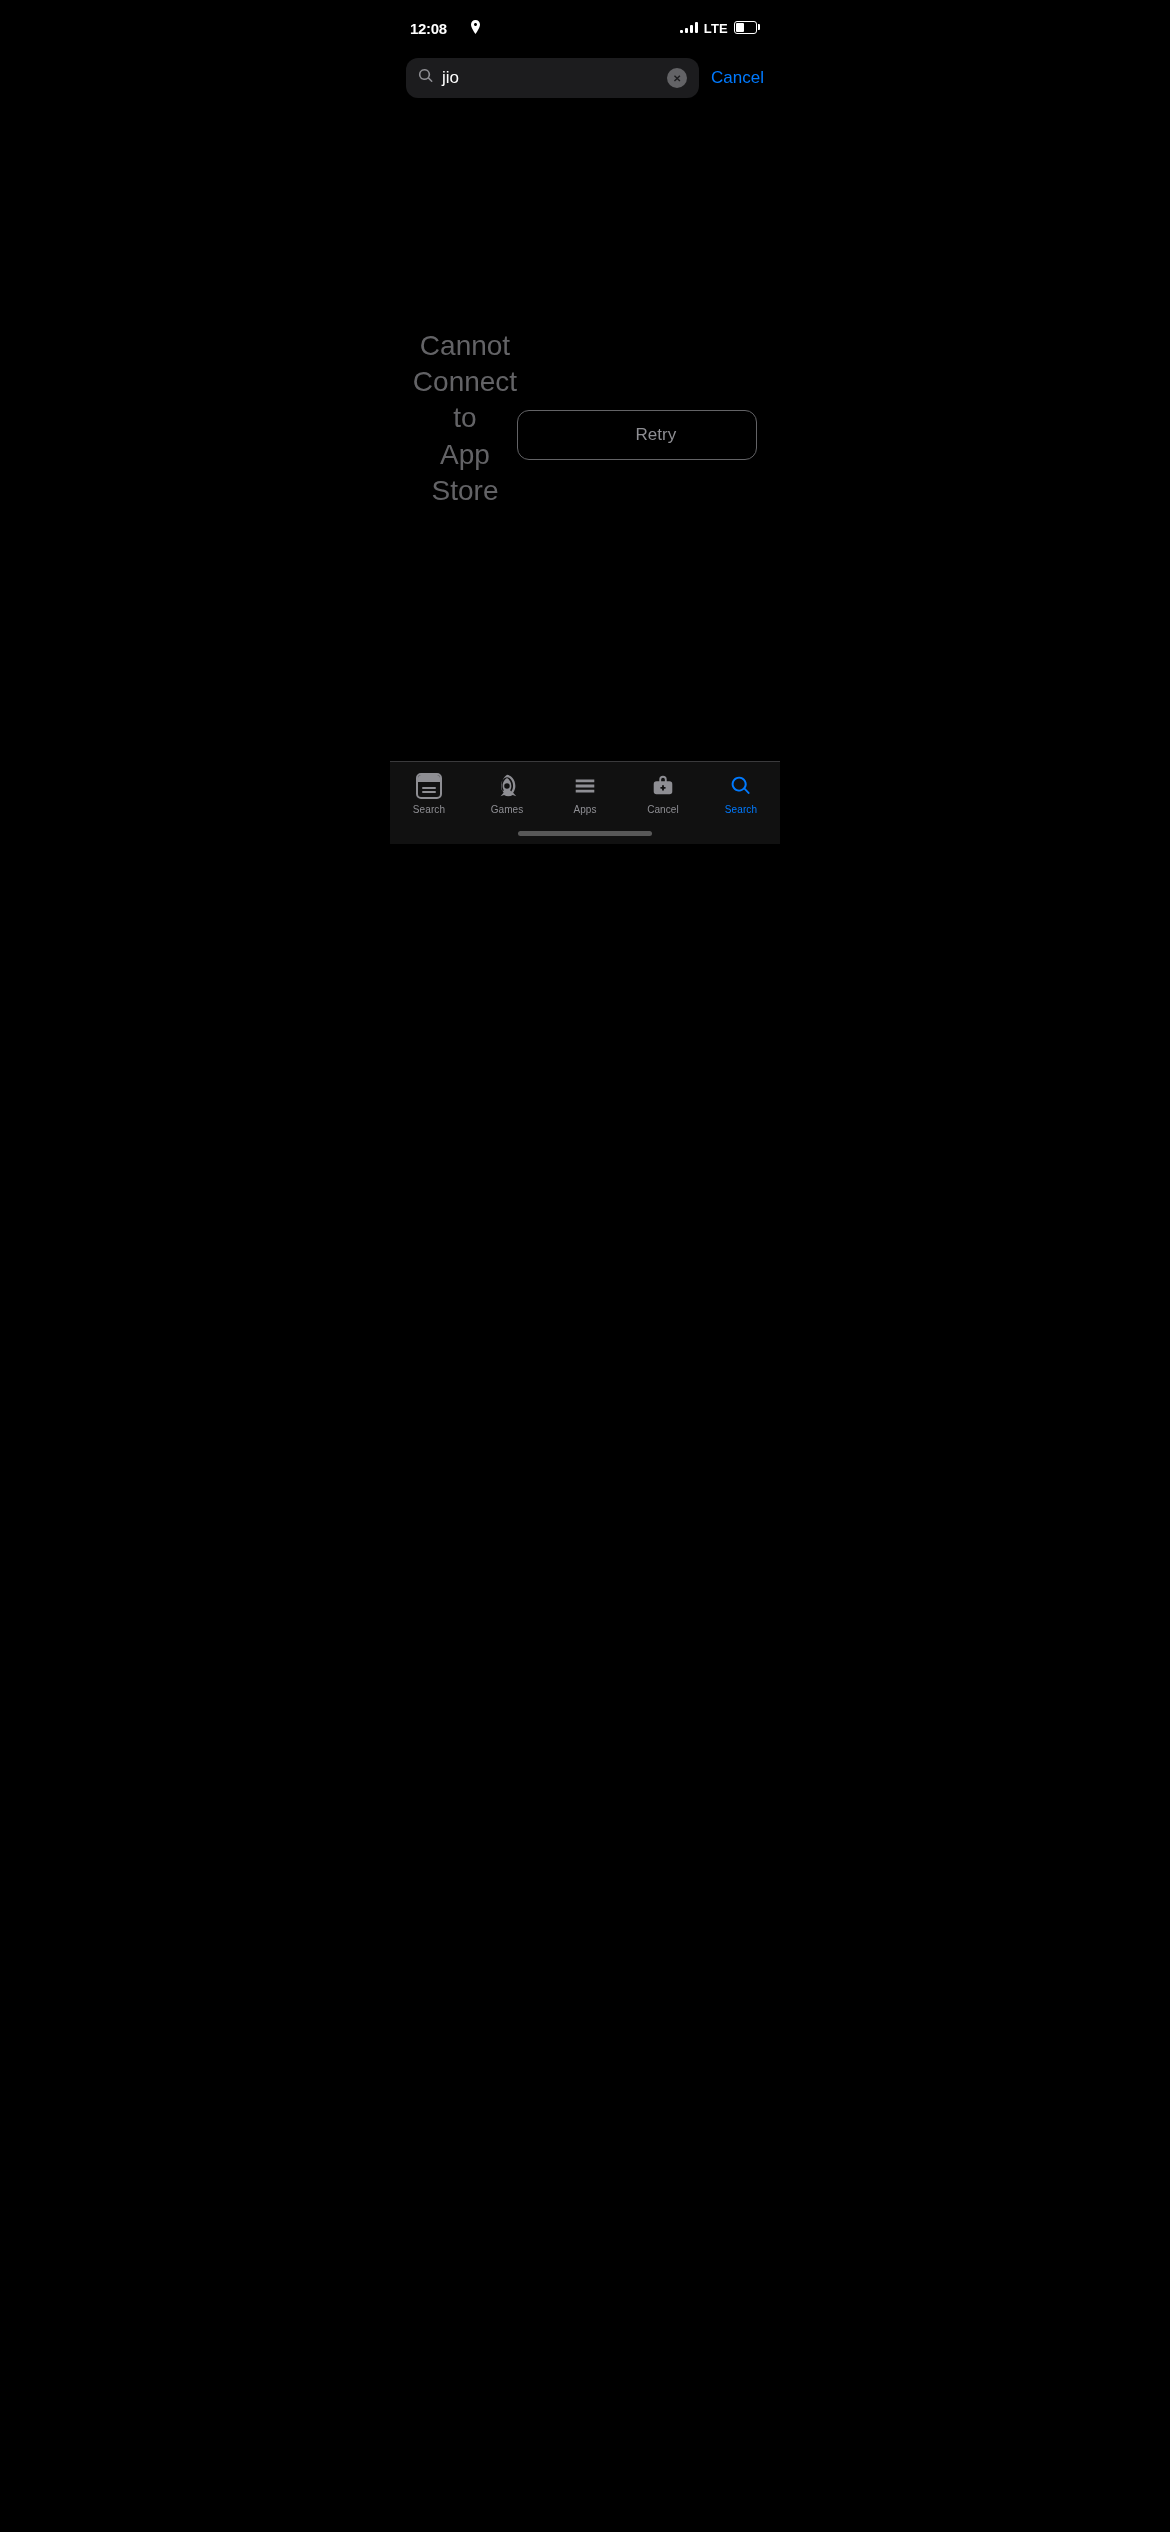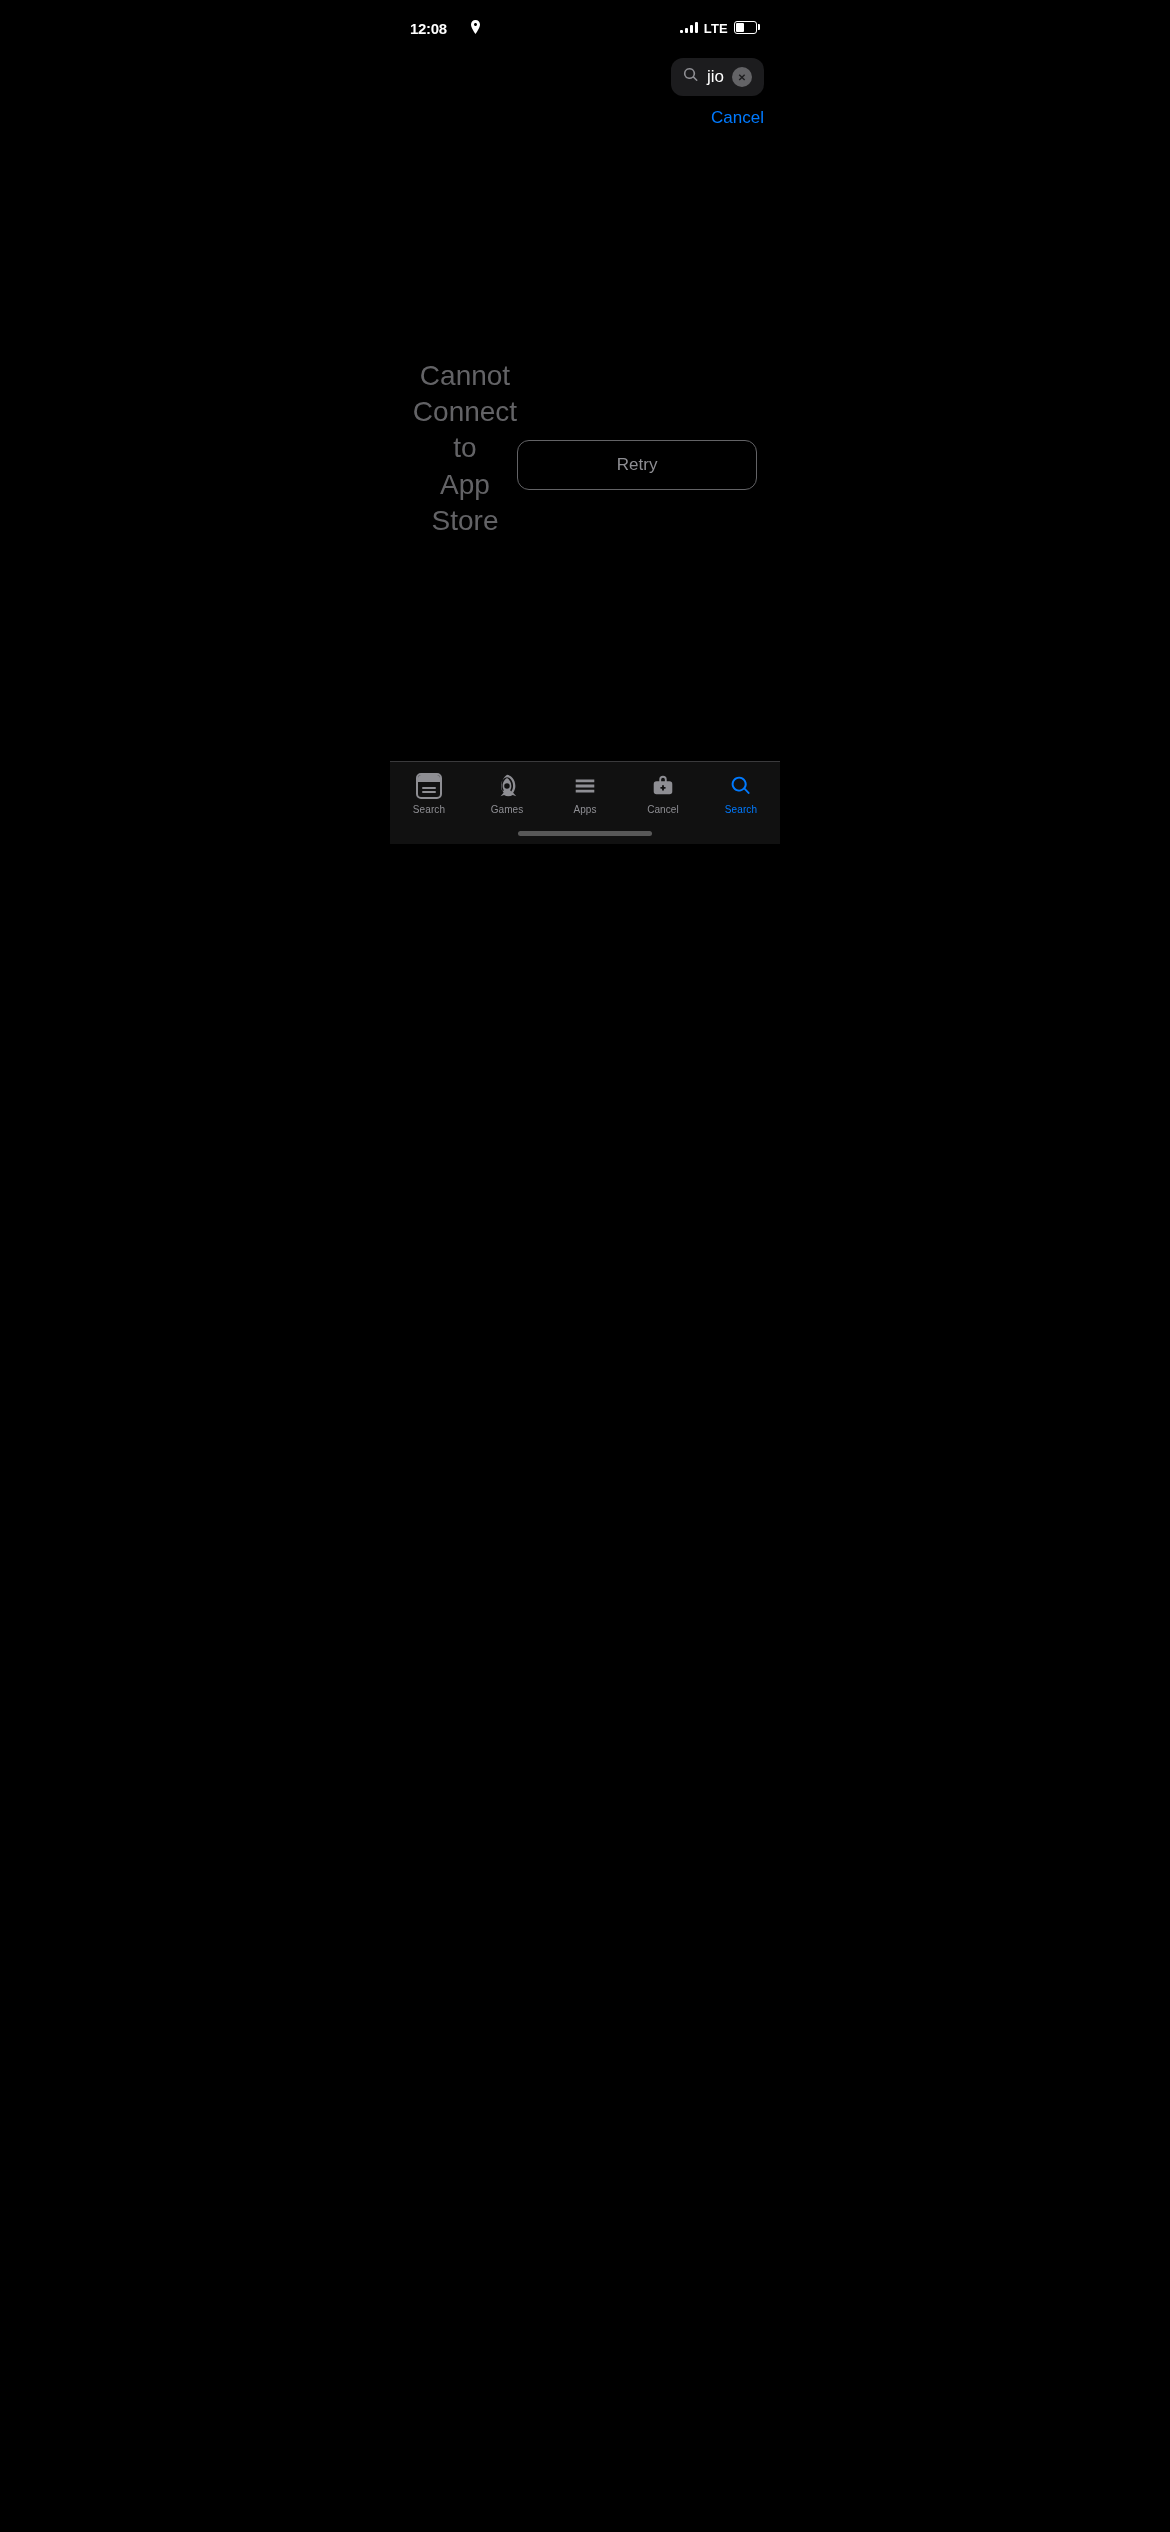--- a/index.html
+++ b/index.html
@@ -111,23 +111,22 @@
       height: 6px;
       background: #ffffff;
       border-radius: 0 1px 1px 0;
       margin-left: 1px;
     }
 
     
     .search-container {
       padding: 8px 16px 12px 16px;
       display: flex;
-      align-items: flex-end;
+      align-items: center;
       gap: 12px;
-      flex-direction: column;
     }
 
     .search-bar {
       flex: 1;
       background: #1c1c1e;
       border-radius: 12px;
       display: flex;
       align-items: center;
       padding: 9px 12px;
       gap: 8px;
@@ -201,21 +200,21 @@
       padding: 14px 80px;
       background: transparent;
       cursor: pointer;
       min-width: 240px;
     }
 
     .retry-btn-text {
       font-size: 17px;
       color: #8e8e93;
       font-weight: 400;
-      text-align: center;
+      text-align: right;
     }
 
     
     .tab-bar {
       position: absolute;
       bottom: 0;
       left: 0;
       right: 0;
       height: 83px;
       background: rgba(18, 18, 18, 0.95);

